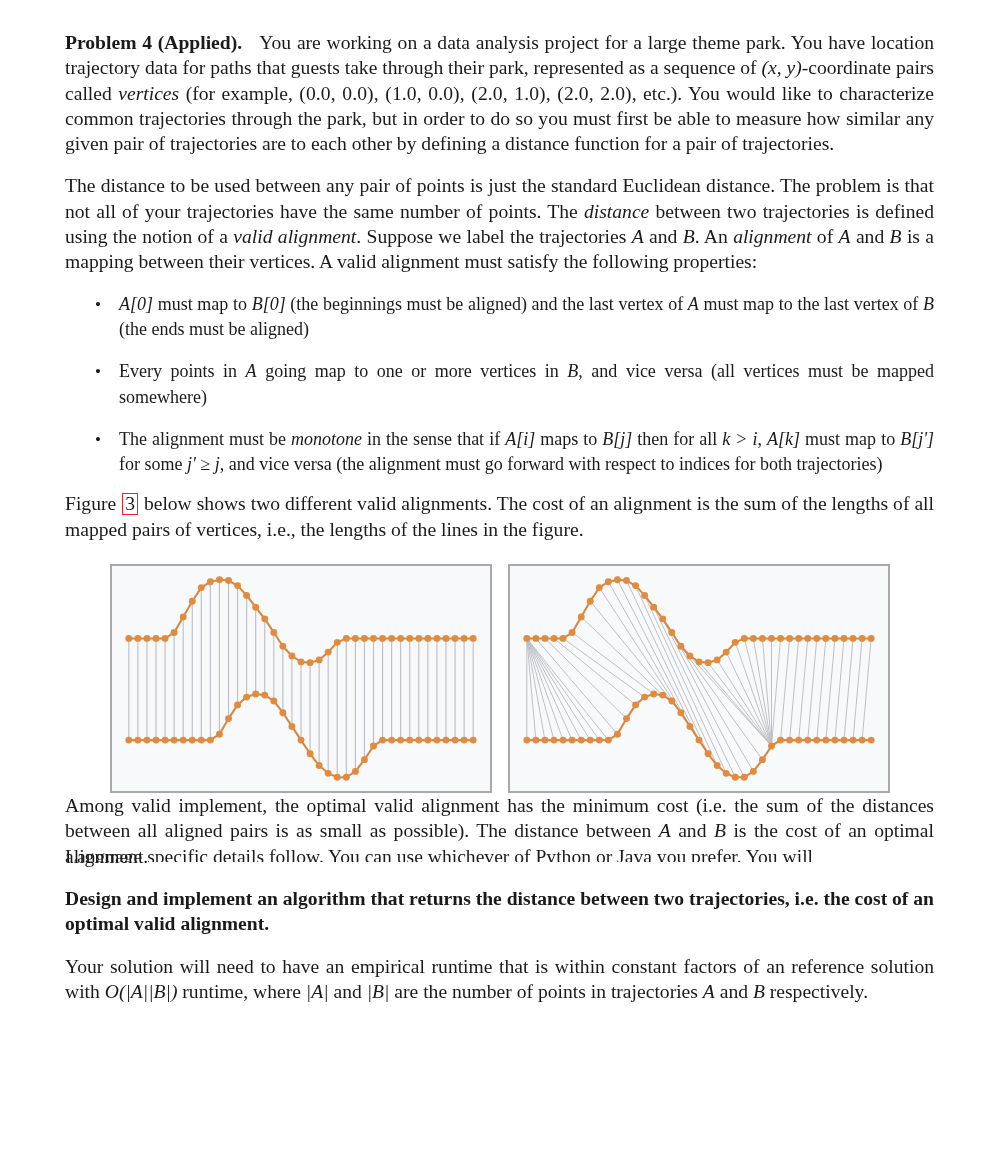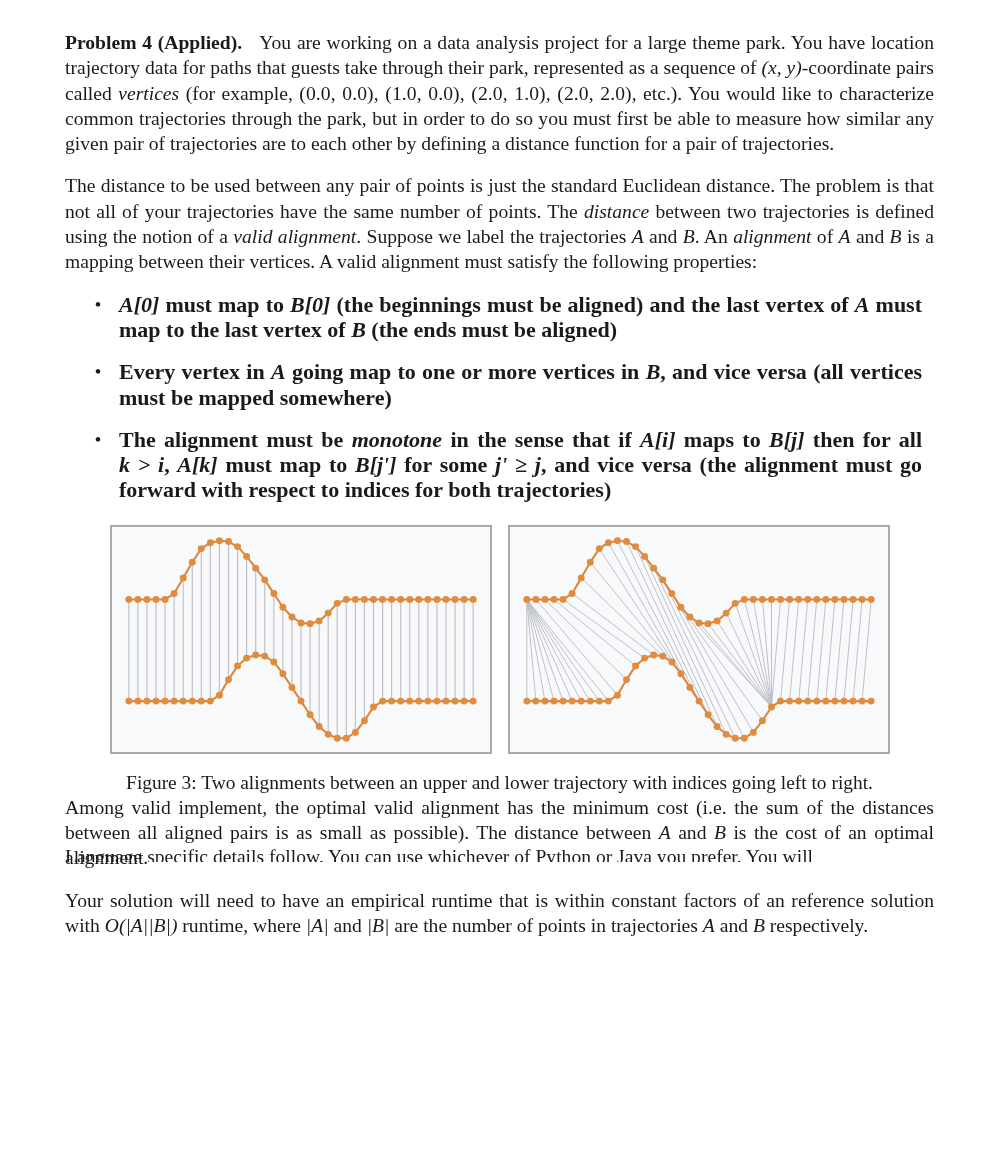--- a/index.html
+++ b/index.html
@@ -51,26 +51,25 @@
     text-decoration: none;
     font-style: normal;
   }
   ul.props {
     margin: 0 0 14px 0;
     padding: 0 0 0 54px;
     list-style: none;
   }
   ul.props > li {
     position: relative;
-    margin: 0 12px 17px 0;
-    font-size: 22px;
+    margin: 0 0 17px 0;
+    font-size: 18px;
     line-height: 25.3px;
     text-align: justify;
     padding-right: 0px;
-    font-weight: bold;
   }
   ul.props > li:last-child { margin-bottom: 0; }
   ul.props > li:before {
     content: "\2022";
     position: absolute;
     left: -24px;
     top: 0;
     font-size: 17px;
     line-height: 25.3px;
   }
@@ -121,24 +120,25 @@
 <body>
 
 <div class="page">
 
   <p class="body-text"><span class="bold">Problem 4 (Applied).</span>&nbsp;&nbsp;&nbsp;<span>You are working on a data analysis project for a large theme park. You have location trajectory data for paths that guests take through their park, represented as a sequence of </span><span class="mathvar nowrap">(x, y)</span><span>-coordinate pairs called </span><span class="it">vertices</span><span> (for example, </span><span class="mathnum">(0.0, 0.0), (1.0, 0.0), (2.0, 1.0), (2.0, 2.0)</span><span>, etc.). You would like to characterize common trajectories through the park, but in order to do so you must first be able to measure how similar any given pair of trajectories are to each other by defining a distance function for a pair of trajectories.</span></p>
 
   <p class="body-text"><span>The distance to be used between any pair of points is just the standard Euclidean distance. The problem is that not all of your trajectories have the same number of points. The </span><span class="it">distance</span><span> between two trajectories is defined using the notion of a </span><span class="it">valid alignment</span><span>. Suppose we label the trajectories </span><span class="mathvar">A</span><span> and </span><span class="mathvar">B</span><span>. An </span><span class="it">alignment</span><span> of </span><span class="mathvar">A</span><span> and </span><span class="mathvar">B</span><span> is a mapping between their vertices. A valid alignment must satisfy the following properties:</span></p>
 
   <ul class="props">
     <li><span class="mathvar">A[0]</span><span> must map to </span><span class="mathvar">B[0]</span><span> (the beginnings must be aligned) and the last vertex of </span><span class="mathvar">A</span><span> must map to the last vertex of </span><span class="mathvar">B</span><span> (the ends must be aligned)</span></li>
-    <li><span>Every vertex in </span><span class="mathvar">A</span><span> going map to one or more vertices in </span><span class="mathvar">B</span><span>, and vice versa (all vertices must be mapped somewhere)</span></li>
+    <li><span>Every points in </span><span class="mathvar">A</span><span> going map to one or more vertices in </span><span class="mathvar">B</span><span>, and vice versa (all vertices must be mapped somewhere)</span></li>
     <li><span>The alignment must be </span><span class="it">monotone</span><span> in the sense that if </span><span class="mathvar">A[i]</span><span> maps to </span><span class="mathvar">B[j]</span><span> then for all </span><span class="mathvar nowrap">k &gt; i</span><span>, </span><span class="mathvar">A[k]</span><span> must map to </span><span class="mathvar">B[j']</span><span> for some </span><span class="mathvar nowrap">j' ≥ j</span><span>, and vice versa (the alignment must go forward with respect to indices for both trajectories)</span></li>
   </ul>
 
+  <p class="body-text"><span>Figure </span><a class="linkbox" href="#figure-3">3</a><span> below shows two different valid alignments. The cost of an alignment is the sum of the lengths of all mapped pairs of vertices, i.e., the lengths of the lines in the figure.</span></p>
 
   <div class="figure-block" id="figure-3">
 
     <div class="fig-panel">
       <svg viewBox="0 0 382 229" preserveAspectRatio="none">
         <g id="left-connectors" stroke="#bcbfc5" stroke-width="1.15" fill="none">
             <line x1="17.00" y1="73.70" x2="17.00" y2="177.19"></line>
             <line x1="26.16" y1="73.70" x2="26.16" y2="177.19"></line>
             <line x1="35.32" y1="73.70" x2="35.32" y2="177.19"></line>
             <line x1="44.47" y1="73.70" x2="44.47" y2="177.19"></line>
@@ -399,22 +399,22 @@
             <circle cx="337.53" cy="177.19" r="3.5"></circle>
             <circle cx="346.68" cy="177.19" r="3.5"></circle>
             <circle cx="355.84" cy="177.19" r="3.5"></circle>
             <circle cx="365.00" cy="177.19" r="3.5"></circle>
           </g>
       </svg>
     </div>
 
   </div>
 
-  <p class="fig-caption">Figure 3: Two alignments between an upper and lower trajectory with indices going left to right.</p>
 
   <p class="body-text after-fig"><span>Among valid implement, the optimal valid alignment has the minimum cost (i.e. the sum of the distances between all aligned pairs is as small as possible). The distance between </span><span class="mathvar">A</span><span> and </span><span class="mathvar">B</span><span> is the cost of an optimal alignment.</span></p>
 
+  <p class="bold-para">Design and implement an algorithm that returns the distance between two trajectories, i.e. the cost of an optimal valid alignment.</p>
 
   <p class="body-text"><span>Your solution will need to have an empirical runtime that is within constant factors of an reference solution with </span><span class="mathvar nowrap">O(|A||B|)</span><span> runtime, where </span><span class="mathvar">|A|</span><span> and </span><span class="mathvar">|B|</span><span> are the number of points in trajectories </span><span class="mathvar">A</span><span> and </span><span class="mathvar">B</span><span> respectively.</span></p>
 
   <div class="cut-line">Language specific details follow. You can use whichever of Python or Java you prefer. You will</div>
 
 </div>
 
 </body></html>

